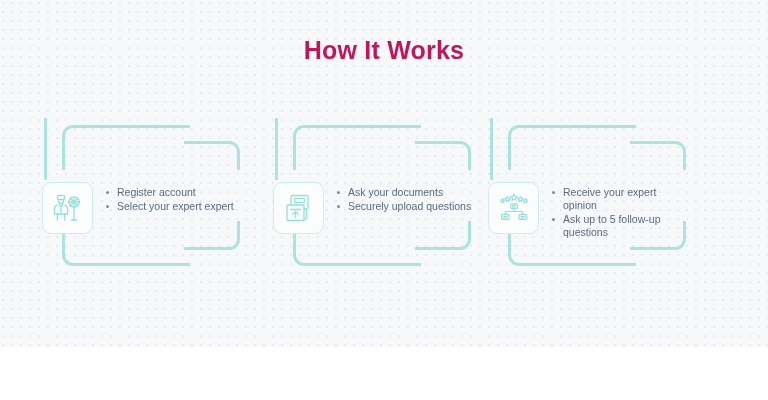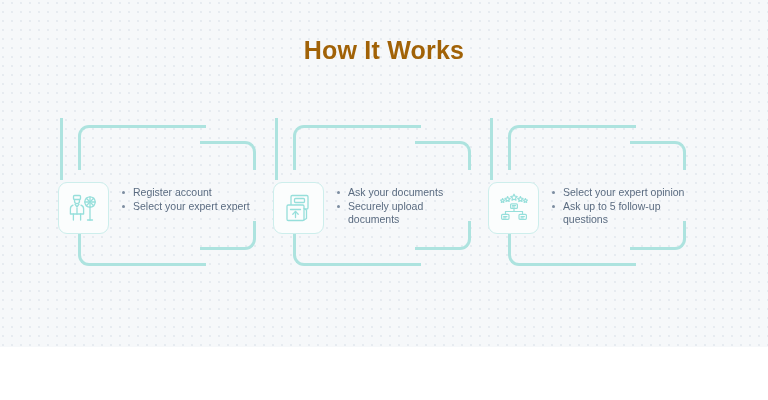--- a/index.html
+++ b/index.html
@@ -31,36 +31,36 @@
 
   
   .page-title {
     position:absolute;
     left:0; top:36px;
     width:768px;
     text-align:center;
     font-size:25px;
     font-weight:bold;
     letter-spacing:0.2px;
-    color:#a16207;
+    color:#be185d;
   }
 
   
   .steps {
     position:absolute;
     left:0; top:118px;
     width:768px; height:165px;
   }
 
   .step {
     position:absolute;
     top:0;
     width:216px; height:160px;
   }
-  .step-1 { left:60px; }
+  .step-1 { left:44px; }
   .step-2 { left:275px; }
   .step-3 { left:490px; }
 
   
   .brk {
     position:absolute;
     border-color:#ade3df;
     border-style:solid;
     border-width:0;
   }
@@ -200,21 +200,21 @@
             <path d="M12.5 25.5v-6"></path>
             <path d="M9.8 22.2 12.5 19.4l2.7 2.8"></path>
             <path d="M7.5 17.5h10"></path>
             <path d="M21 16.5l2.5 1.8v8.2l-2.5 1.5"></path>
           </svg>
         </span>
       </div>
 
       <ul class="bullets">
         <li>Ask your documents</li>
-        <li>Securely upload documents</li>
+        <li>Securely upload questions</li>
       </ul>
     </div>
 
     <div class="step step-3">
       <div class="brk brk-tl"></div>
       <div class="brk brk-bl"></div>
       <div class="brk brk-tr"></div>
       <div class="brk brk-br"></div>
       <div class="brk-rv"></div>
 
@@ -233,19 +233,19 @@
             <rect x="3.6" y="22.3" width="7.4" height="5" rx="1"></rect>
             <rect x="21" y="22.3" width="7.4" height="5" rx="1"></rect>
             <path d="M5.6 24.6h3.4M5.6 26h2.2"></path>
             <path d="M23 24.6h3.4M23 26h2.2"></path>
             <path d="M14.4 13.6h3.2M14.4 15h2"></path>
           </svg>
         </span>
       </div>
 
       <ul class="bullets">
-        <li>Select your expert opinion</li>
+        <li>Receive your expert opinion</li>
         <li>Ask up to 5 follow-up questions</li>
       </ul>
     </div>
 
   </div>
 </div>
 
 </body></html>

